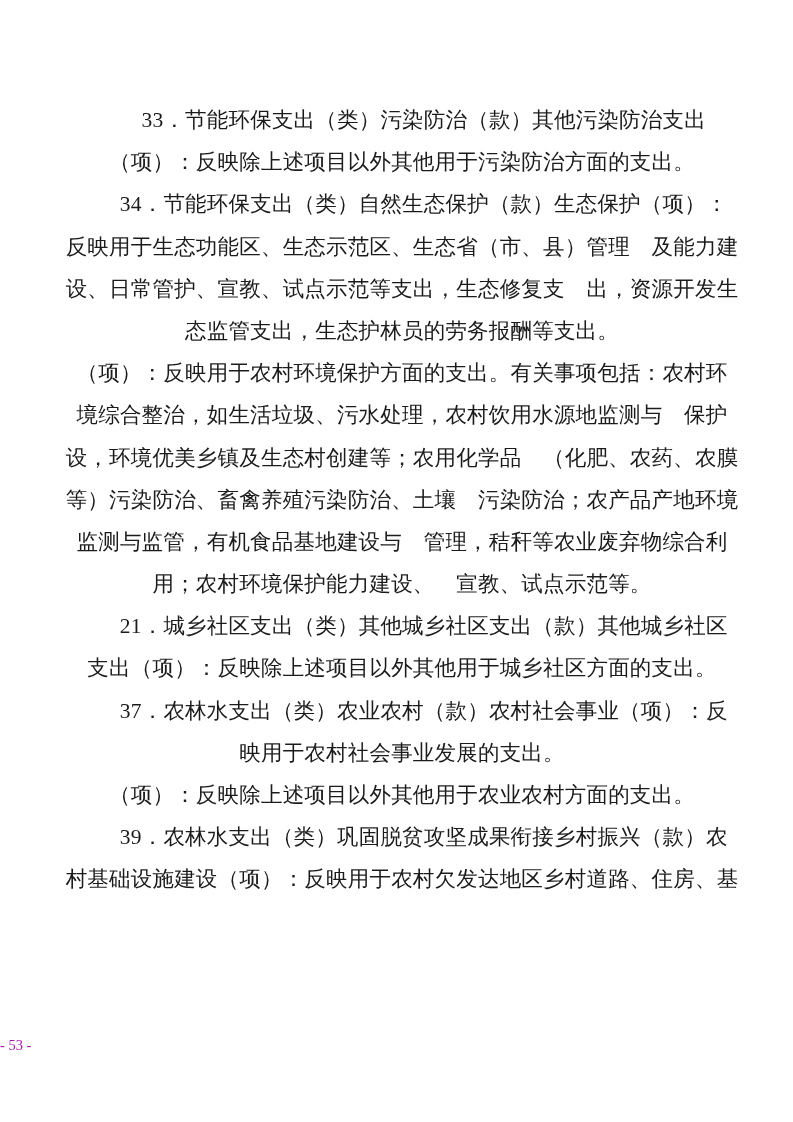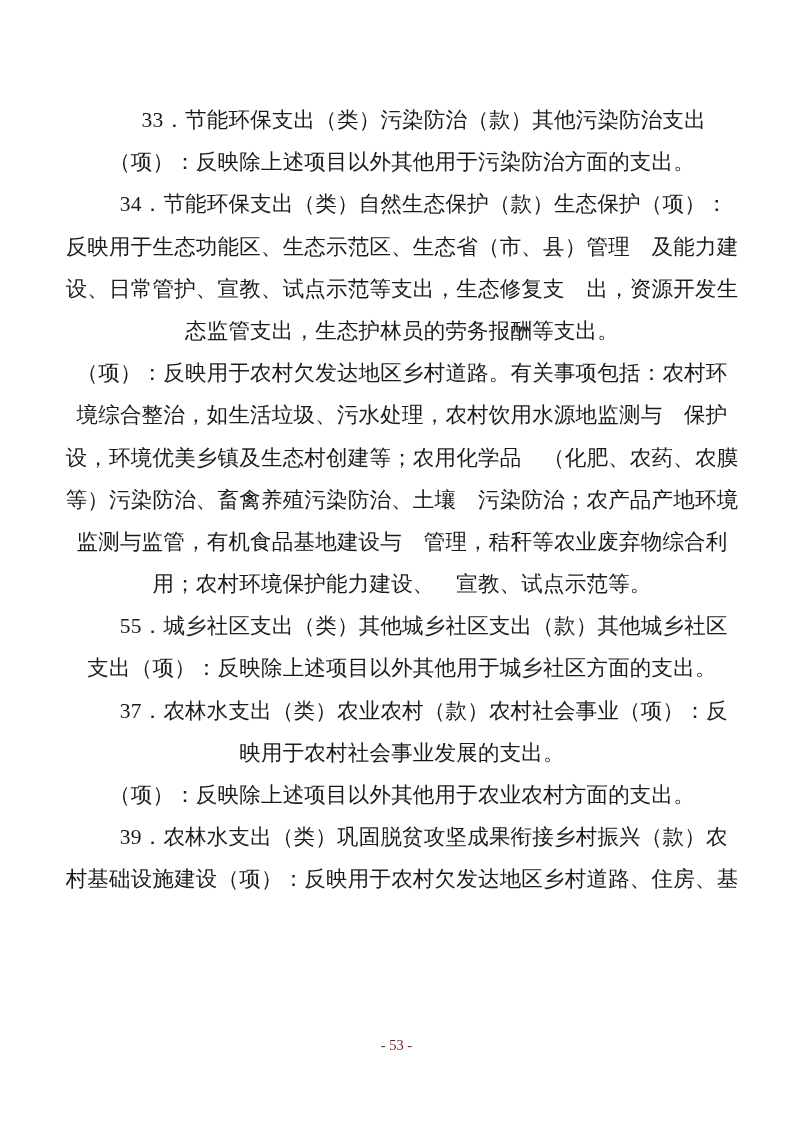--- a/index.html
+++ b/index.html
@@ -28,45 +28,45 @@
     font-size: 21.5px;
     line-height: 42.2px;
     height: 42.2px;
     letter-spacing: 0.2px;
   }
   .footer {
     position: absolute;
     top: 1036px;
     left: 0;
     width: 793px;
-    text-align: center;
+    text-align: left;
     font-size: 14.5px;
     line-height: 18px;
-    color: #7f1d1d;
+    color: #a21caf;
     white-space: pre;
   }
 </style>
 </head>
 <body>
 
 <div class="page">
   <div class="textblock">
     <div class="line">　　33．节能环保支出（类）污染防治（款）其他污染防治支出</div>
     <div class="line">（项）：反映除上述项目以外其他用于污染防治方面的支出。</div>
     <div class="line">　　34．节能环保支出（类）自然生态保护（款）生态保护（项）：</div>
     <div class="line">反映用于生态功能区、生态示范区、生态省（市、县）管理　及能力建</div>
     <div class="line">设、日常管护、宣教、试点示范等支出，生态修复支　出，资源开发生</div>
     <div class="line">态监管支出，生态护林员的劳务报酬等支出。</div>
-    <div class="line">（项）：反映用于农村欠发达地区乡村道路。有关事项包括：农村环</div>
+    <div class="line">（项）：反映用于农村环境保护方面的支出。有关事项包括：农村环</div>
     <div class="line">境综合整治，如生活垃圾、污水处理，农村饮用水源地监测与　保护</div>
     <div class="line">设，环境优美乡镇及生态村创建等；农用化学品　（化肥、农药、农膜</div>
     <div class="line">等）污染防治、畜禽养殖污染防治、土壤　污染防治；农产品产地环境</div>
     <div class="line">监测与监管，有机食品基地建设与　管理，秸秆等农业废弃物综合利</div>
     <div class="line">用；农村环境保护能力建设、　宣教、试点示范等。</div>
-    <div class="line">　　55．城乡社区支出（类）其他城乡社区支出（款）其他城乡社区</div>
+    <div class="line">　　21．城乡社区支出（类）其他城乡社区支出（款）其他城乡社区</div>
     <div class="line">支出（项）：反映除上述项目以外其他用于城乡社区方面的支出。</div>
     <div class="line">　　37．农林水支出（类）农业农村（款）农村社会事业（项）：反</div>
     <div class="line">映用于农村社会事业发展的支出。</div>
     <div class="line">（项）：反映除上述项目以外其他用于农业农村方面的支出。</div>
     <div class="line">　　39．农林水支出（类）巩固脱贫攻坚成果衔接乡村振兴（款）农</div>
     <div class="line">村基础设施建设（项）：反映用于农村欠发达地区乡村道路、住房、基</div>
   </div>
   <div class="footer">- 53 -</div>
 </div>
 

